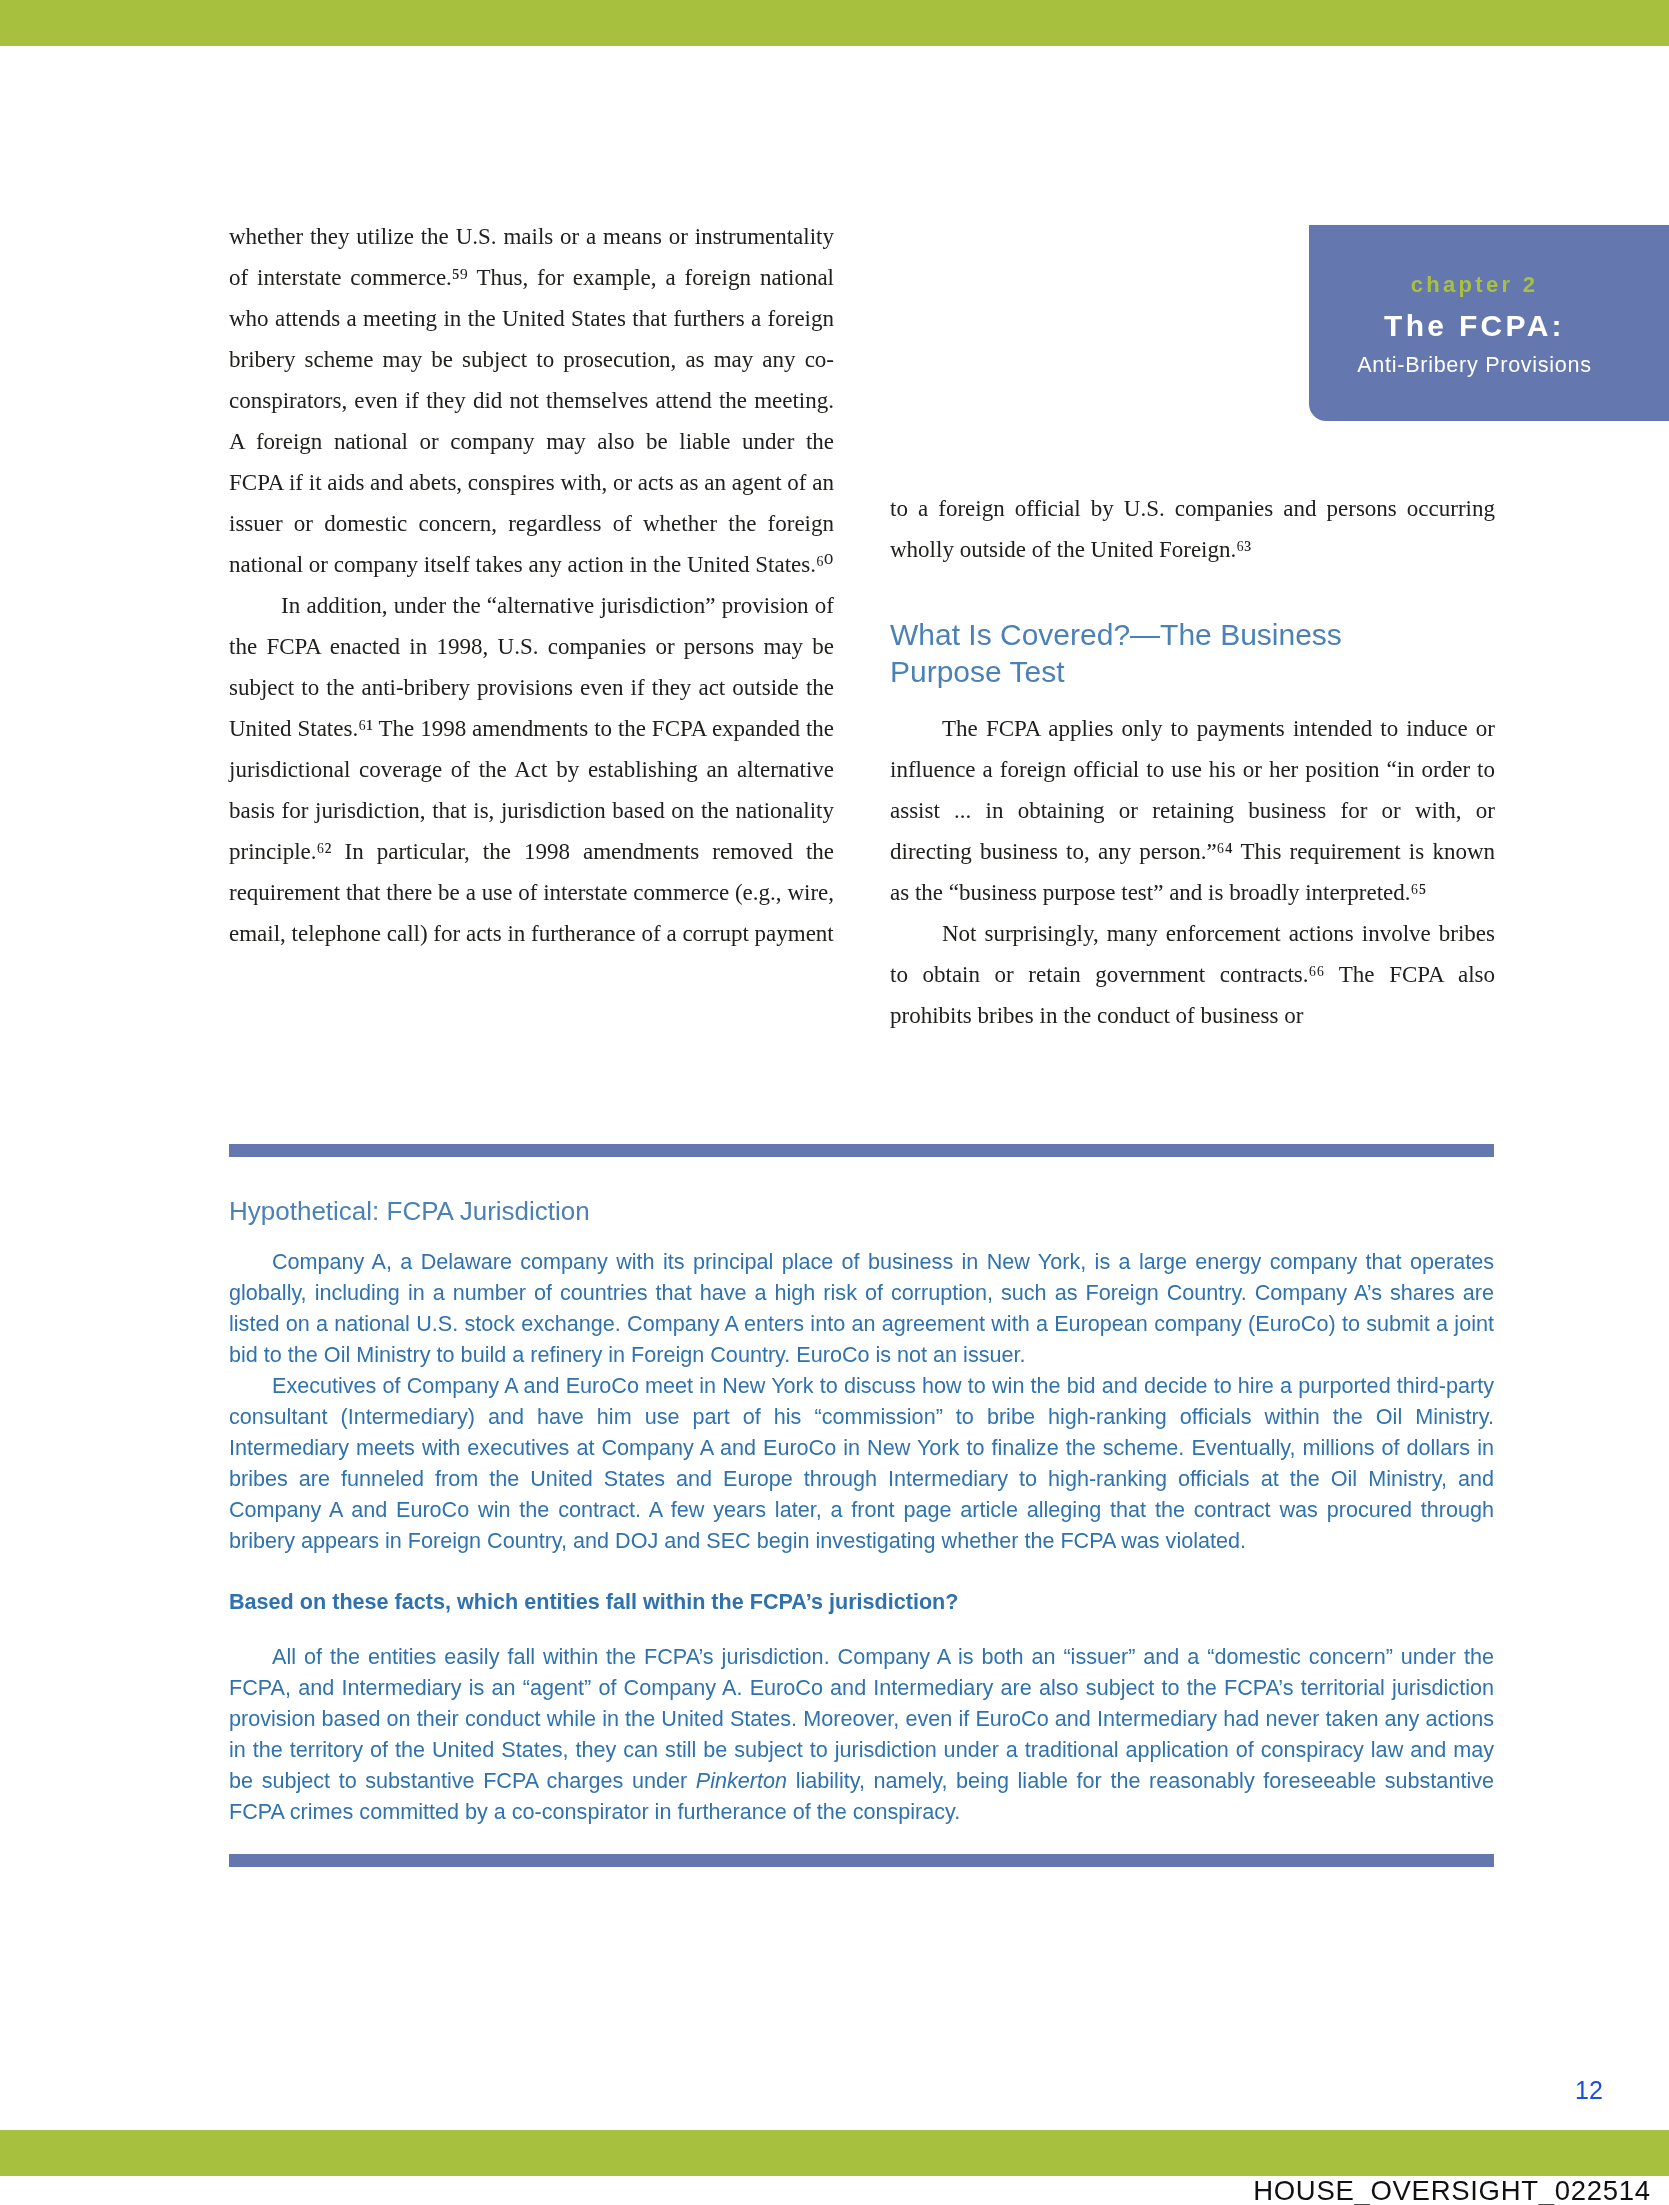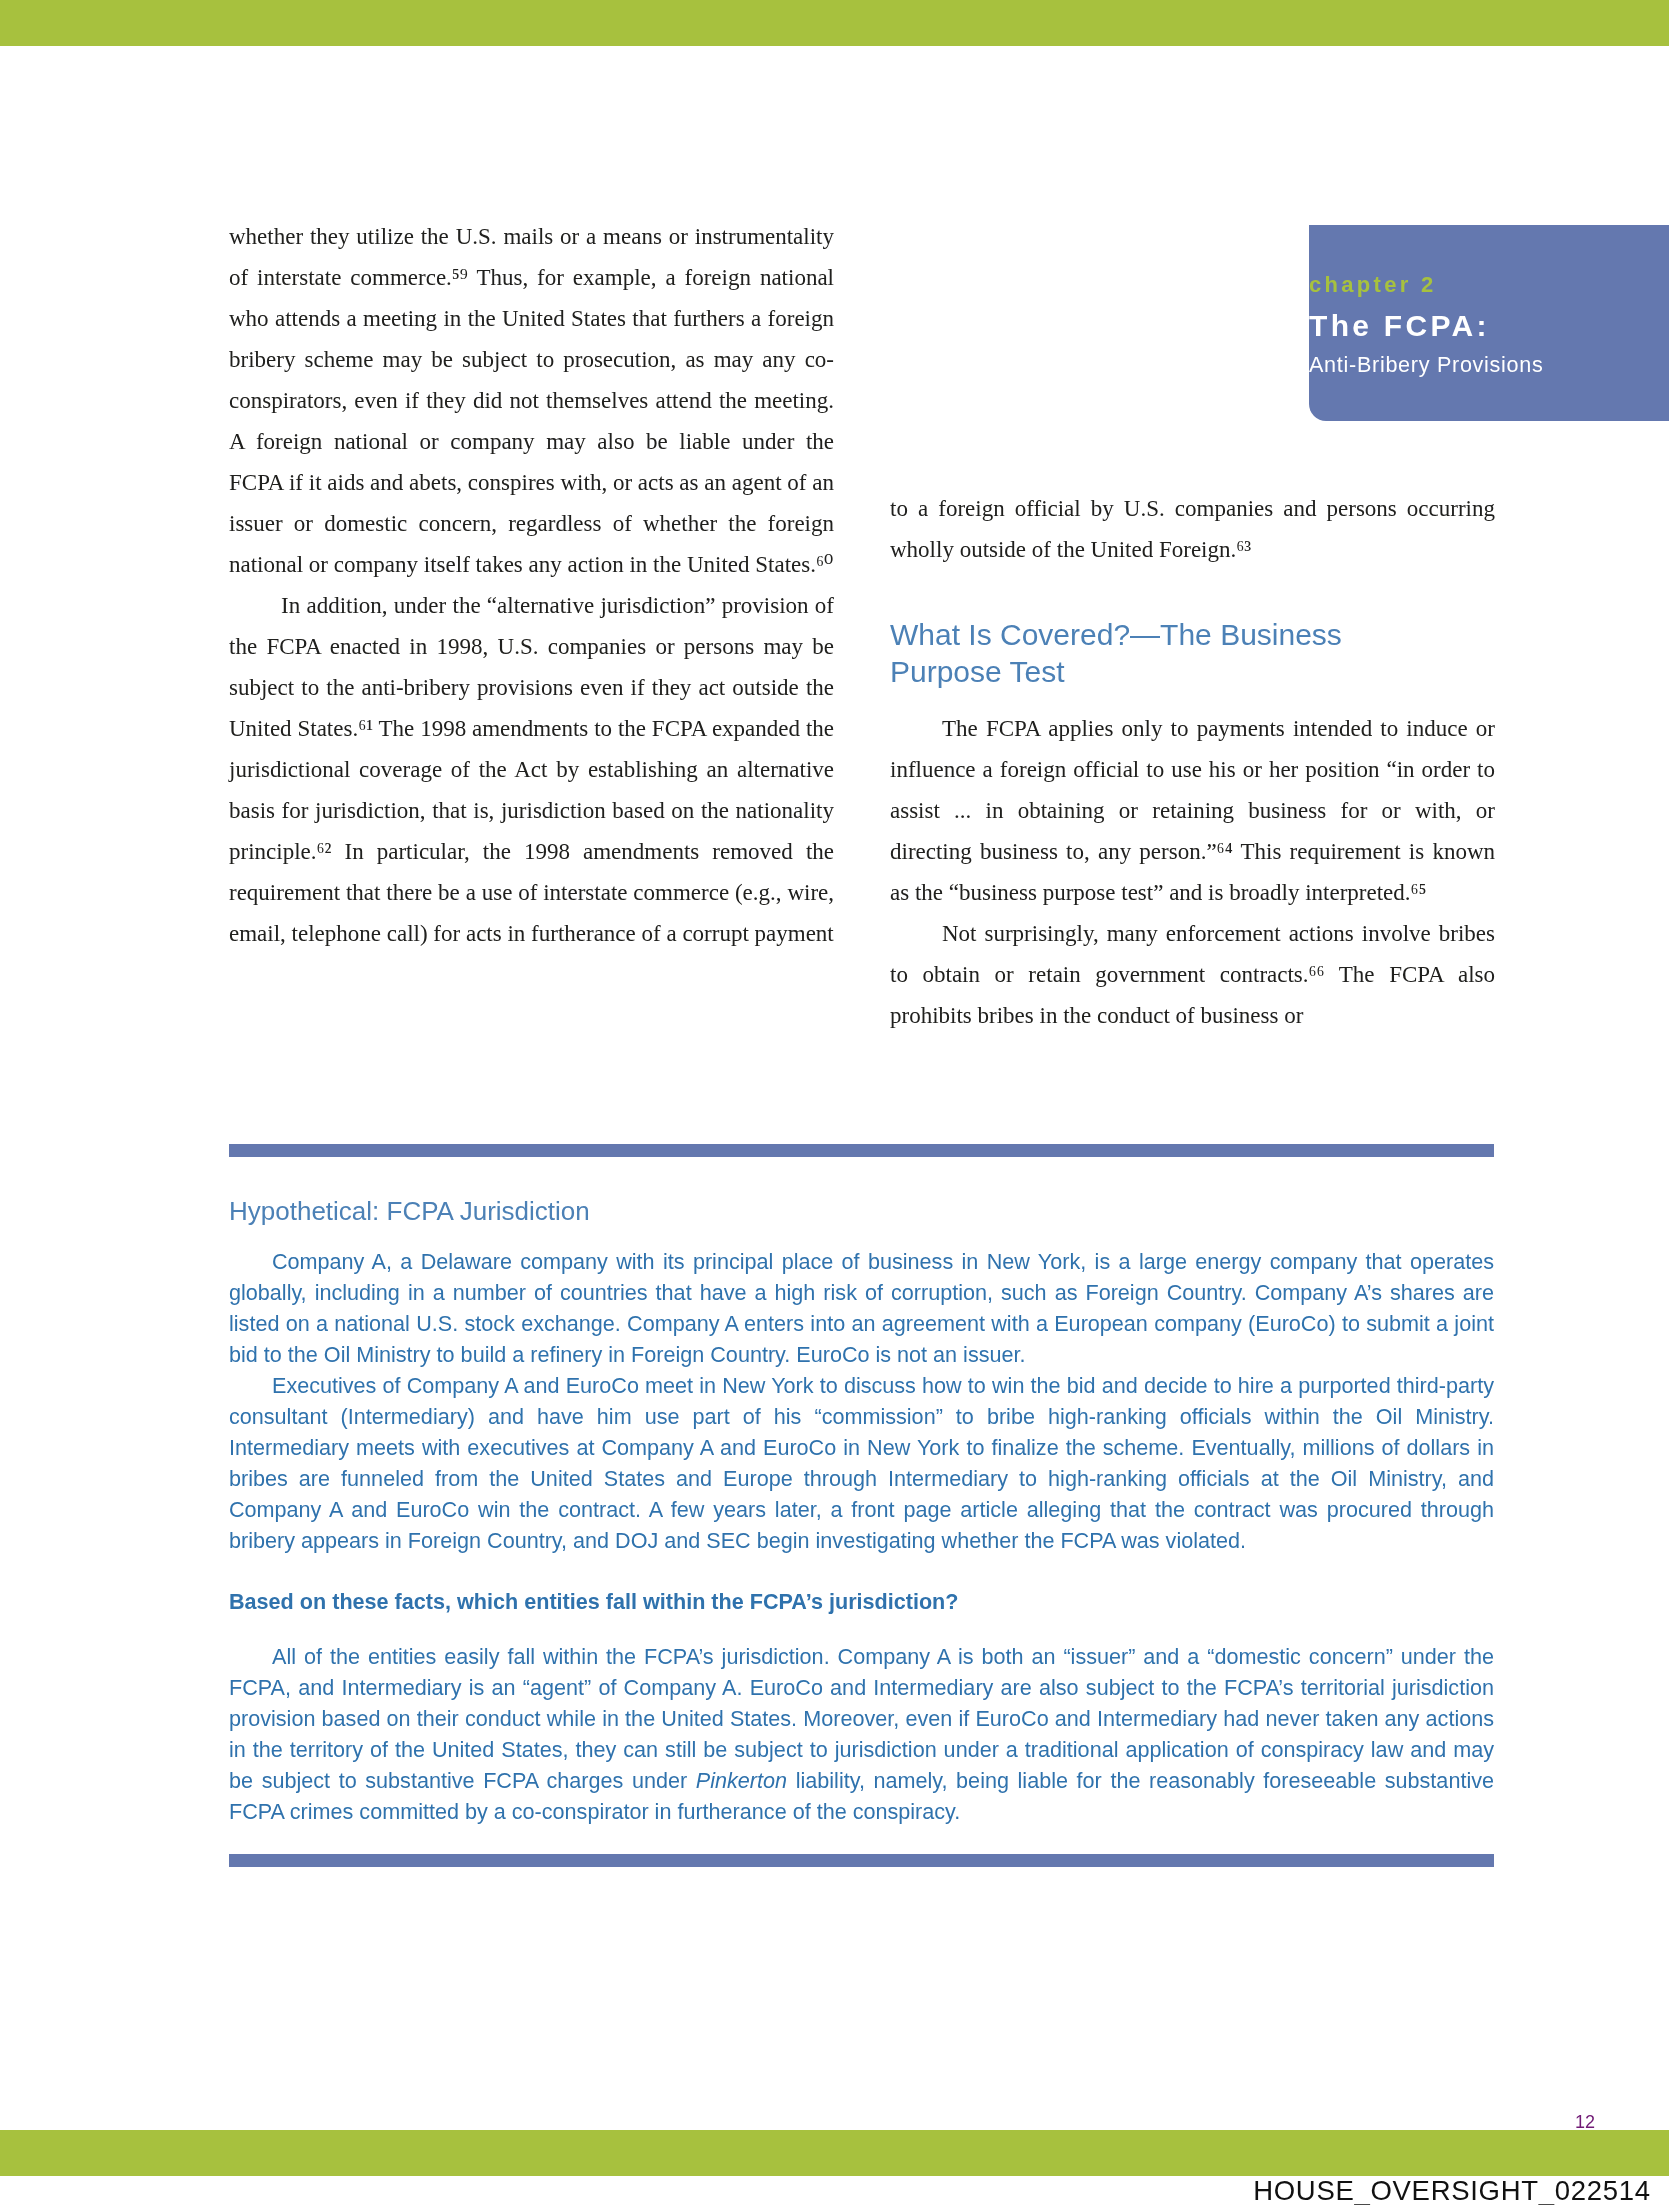--- a/index.html
+++ b/index.html
@@ -27,21 +27,21 @@
 
   
   .chapter-box {
     position: absolute;
     top: 225px;
     right: 0;
     width: 360px;
     height: 196px;
     background: var(--panel-blue, #6478af);
     border-radius: 0 0 0 17px;
-    text-align: left;
+    text-align: center;
     padding: 47px 29px 0 0;
     font-family: "Liberation Sans", "DejaVu Sans", sans-serif;
   }
   .chapter-kicker {
     color: var(--green, #a7c13e);
     font-weight: bold;
     font-size: 22px;
     letter-spacing: 3.3px;
     margin-bottom: 10.5px;
   }
@@ -113,23 +113,22 @@
     text-indent: 0;
     text-align: left;
     margin: 30px 0 23.6px 0;
   }
 
   .page-number {
     position: absolute;
     left: 1575px;
     top: 2076px;
     font-family: "Liberation Sans", "DejaVu Sans", sans-serif;
-    font-size: 18px;
-    color: #701a75;
-    margin-top: 36px;
+    font-size: 25px;
+    color: #1d4ed8;
   }
   .footer-stamp {
     position: absolute;
     right: 18.3px;
     top: 2175px;
     font-family: "Liberation Sans", "DejaVu Sans", sans-serif;
     font-size: 27.5px;
     color: #111111;
     letter-spacing: 0.7px;
   }

